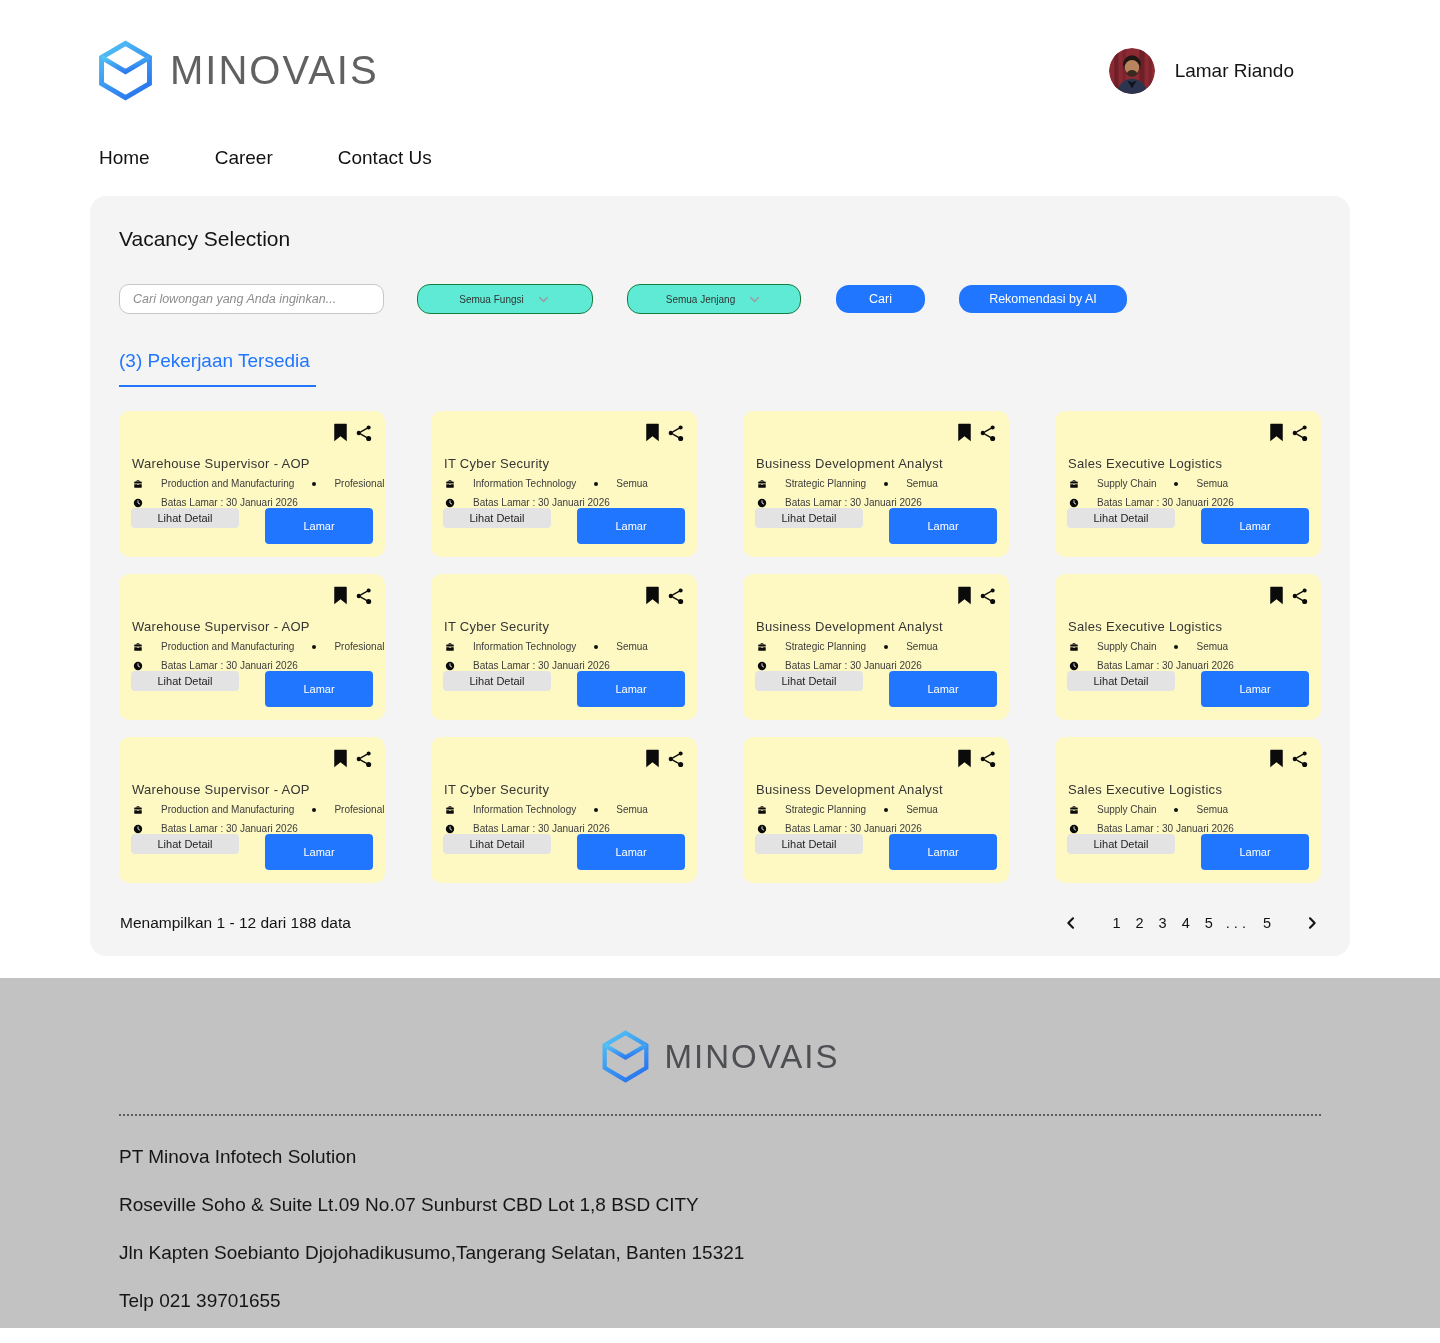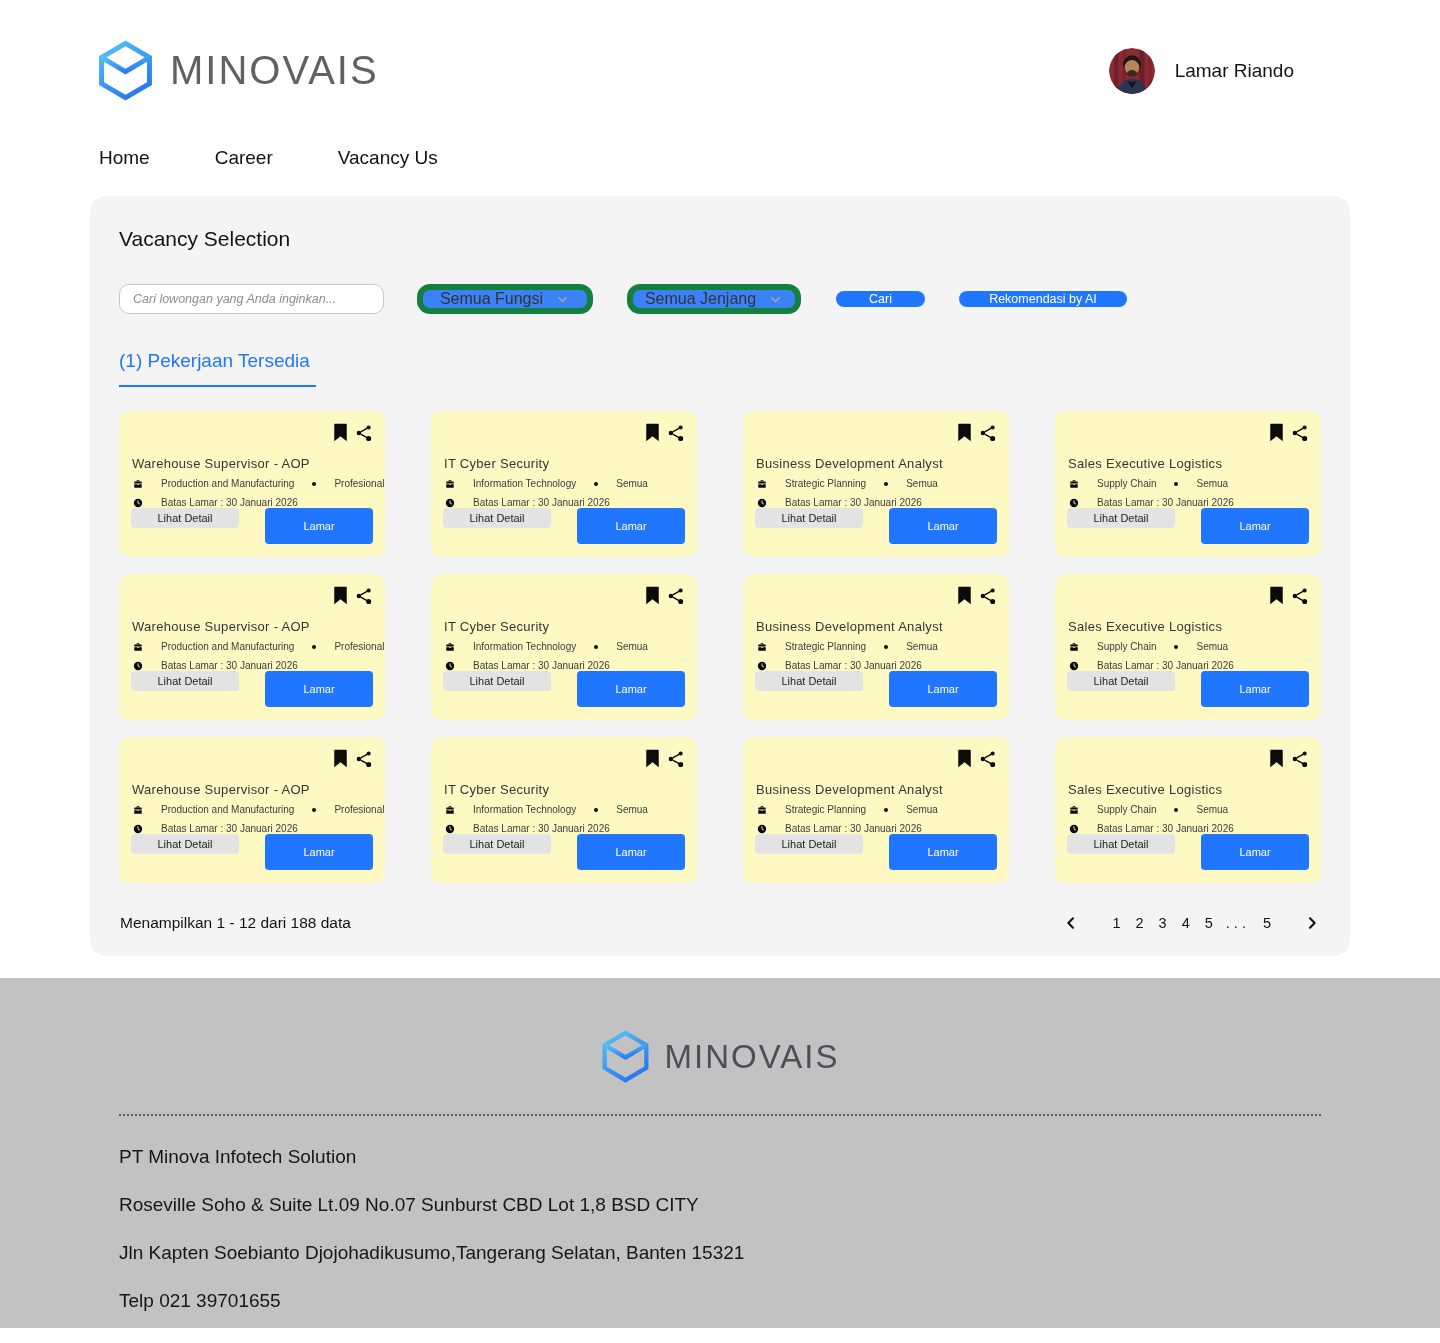--- a/index.html
+++ b/index.html
@@ -19,26 +19,26 @@
 
   
   .panel { margin:27px 90px 0; background:#f4f4f5; border-radius:16px; padding:31px 28px 24px 29px; }
   .panel-title { font-size:21px; font-weight:500; color:#131313; }
 
   .filter-row { display:flex; align-items:center; margin-top:33px; }
   .search-input { width:265px; height:30px; border:1px solid #c7c7c9; border-radius:10px; background:#fff;
                   padding:0 13px; font-size:12.5px; font-style:italic; color:#555; outline:none;
                   font-family:"Liberation Sans","DejaVu Sans",sans-serif; }
   .search-input::placeholder { color:#8d8d90; font-style:italic; }
-  .dropdown { height:30px; border:6px solid #15803d; border-radius:13px; background:#3b82f6; display:flex;
-              align-items:center; justify-content:center; gap:12px; font-size:16px; color:#333; cursor:pointer; }
+  .dropdown { height:30px; border:1px solid #15803d; border-radius:13px; background:#5eead4; display:flex;
+              align-items:center; justify-content:center; gap:12px; font-size:10px; color:#333; cursor:pointer; }
   .dd-fungsi { width:176px; margin-left:33px; }
   .dd-jenjang { width:174px; margin-left:34px; }
   .btn-blue { border:none; background:var(--accent); color:#fff; font-size:12.5px; border-radius:13px;
-              height:16px; cursor:pointer; font-family:inherit; }
+              height:28px; cursor:pointer; font-family:inherit; }
   .btn-cari { width:89px; margin-left:35px; }
   .btn-rekom { width:168px; margin-left:34px; }
 
   .tab { display:inline-block; margin-top:36px; font-size:19px; color:var(--accent); padding:0 6px 13px 0;
          border-bottom:2px solid var(--accent); cursor:pointer; }
 
   
   .grid { display:grid; grid-template-columns:repeat(4,266px); column-gap:46px; row-gap:17px; margin-top:24px; }
   .card { position:relative; width:266px; height:146px; background:#fef9c3; border-radius:10px; }
   .c-icons { position:absolute; top:12px; right:12px; display:flex; align-items:center; gap:7px; }
@@ -116,21 +116,21 @@
         </g>
       </svg>
     </span>
     <span class="username">Lamar Riando</span>
   </div>
 </header>
 
 <nav class="mainnav">
   <span class="nav-item">Home</span>
   <span class="nav-item">Career</span>
-  <span class="nav-item">Vacancy Us</span>
+  <span class="nav-item">Contact Us</span>
 </nav>
 
 <main class="panel">
   <h1 class="panel-title">Vacancy Selection</h1>
 
   <div class="filter-row">
     <input class="search-input" type="text" placeholder="Cari lowongan yang Anda inginkan..." style="">
     <div class="dropdown dd-fungsi">
       <span>Semua Fungsi</span>
       <span style="display:inline-flex">
@@ -144,21 +144,21 @@
       <span style="display:inline-flex">
         <svg width="15" height="15" viewBox="0 0 24 24" fill="none" stroke="#9aa0a6" stroke-width="2.6" stroke-linecap="round" stroke-linejoin="round">
             <path d="M6 9l6 6 6-6"></path>
           </svg>
       </span>
     </div>
     <button class="btn-blue btn-cari">Cari</button>
     <button class="btn-blue btn-rekom">Rekomendasi by AI</button>
   </div>
 
-  <div class="tab">(1) Pekerjaan Tersedia</div>
+  <div class="tab">(3) Pekerjaan Tersedia</div>
 
   <section class="grid" id="job-grid">
   <article class="card">
     <div class="c-icons">
       <span>
         <svg width="15" height="19" viewBox="0 0 24 30" fill="#0b0b0b">
               <path d="M3 1h18a1 1 0 0 1 1 1v27l-10-8-10 8V2a1 1 0 0 1 1-1z"></path>
             </svg>
       </span>
       <span>

